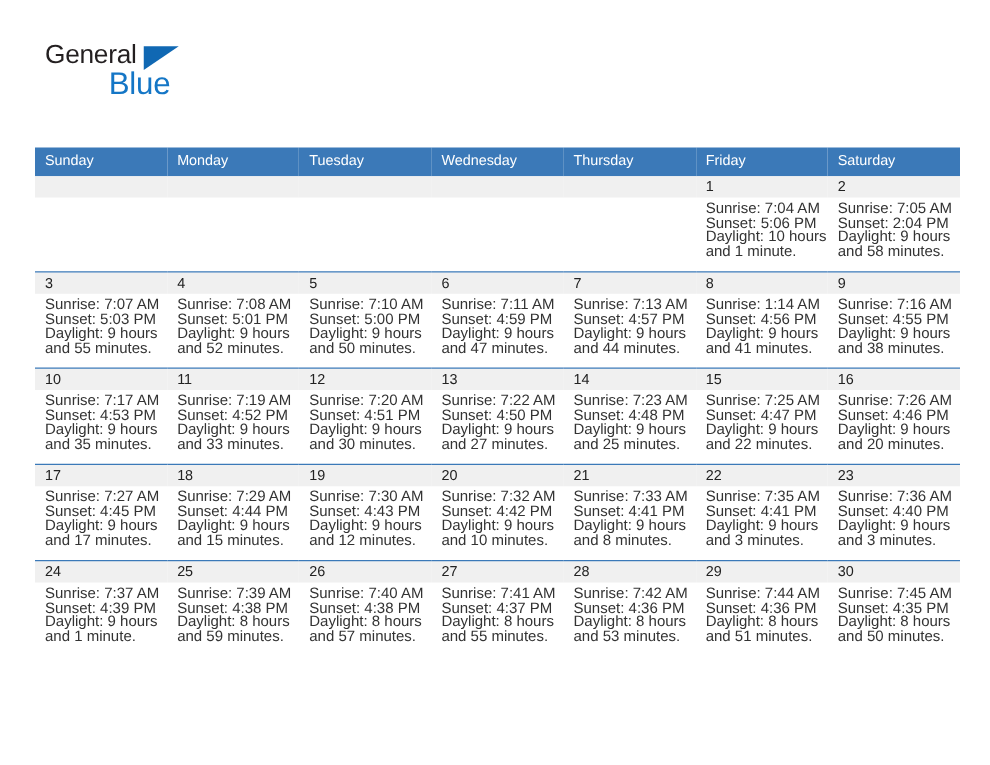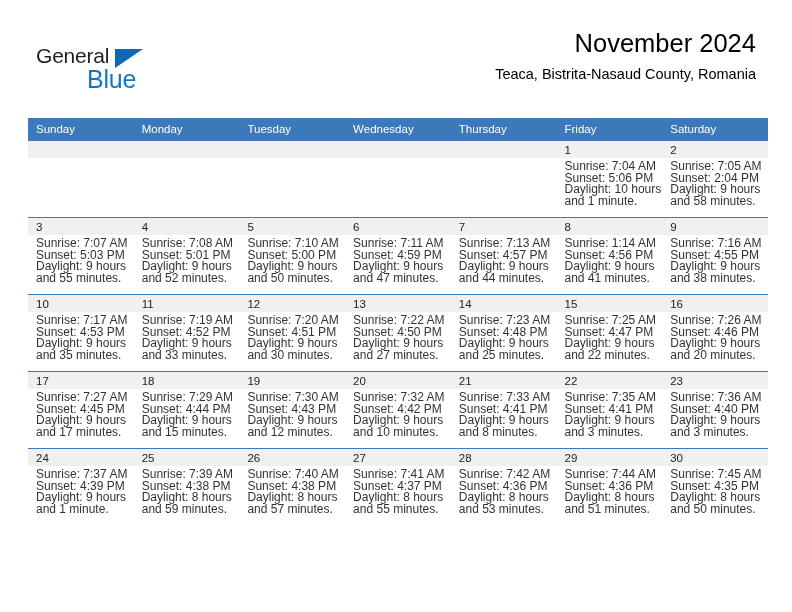--- a/index.html
+++ b/index.html
@@ -23,21 +23,21 @@
   
   .top-bar {
     position: absolute;
     left: 0; top: 0;
     width: 792px;
     height: 104px;
   }
   .logo {
     position: absolute;
     left: 36px;
-    top: 44px;
+    top: 32px;
     width: 130px;
     height: 48px;
   }
   .logo-general {
     position: absolute;
     left: 0;
     top: 0;
     font-size: 21px;
     letter-spacing: -0.2px;
     color: #231f20;
@@ -143,24 +143,20 @@
 <div class="page">
 
   <div class="top-bar">
 
     <div class="logo">
       <span class="logo-general">General</span>
       <span class="logo-triangle"></span>
       <span class="logo-blue">Blue</span>
     </div>
 
-    <div class="title-block">
-      <div class="cal-title">November 2024</div>
-      <div class="cal-subtitle">Teaca, Bistrita-Nasaud County, Romania</div>
-    </div>
 
   </div>
 
   <table class="calendar">
     <thead>
       <tr>
         <th>Sunday</th>
         <th>Monday</th>
         <th>Tuesday</th>
         <th>Wednesday</th>

